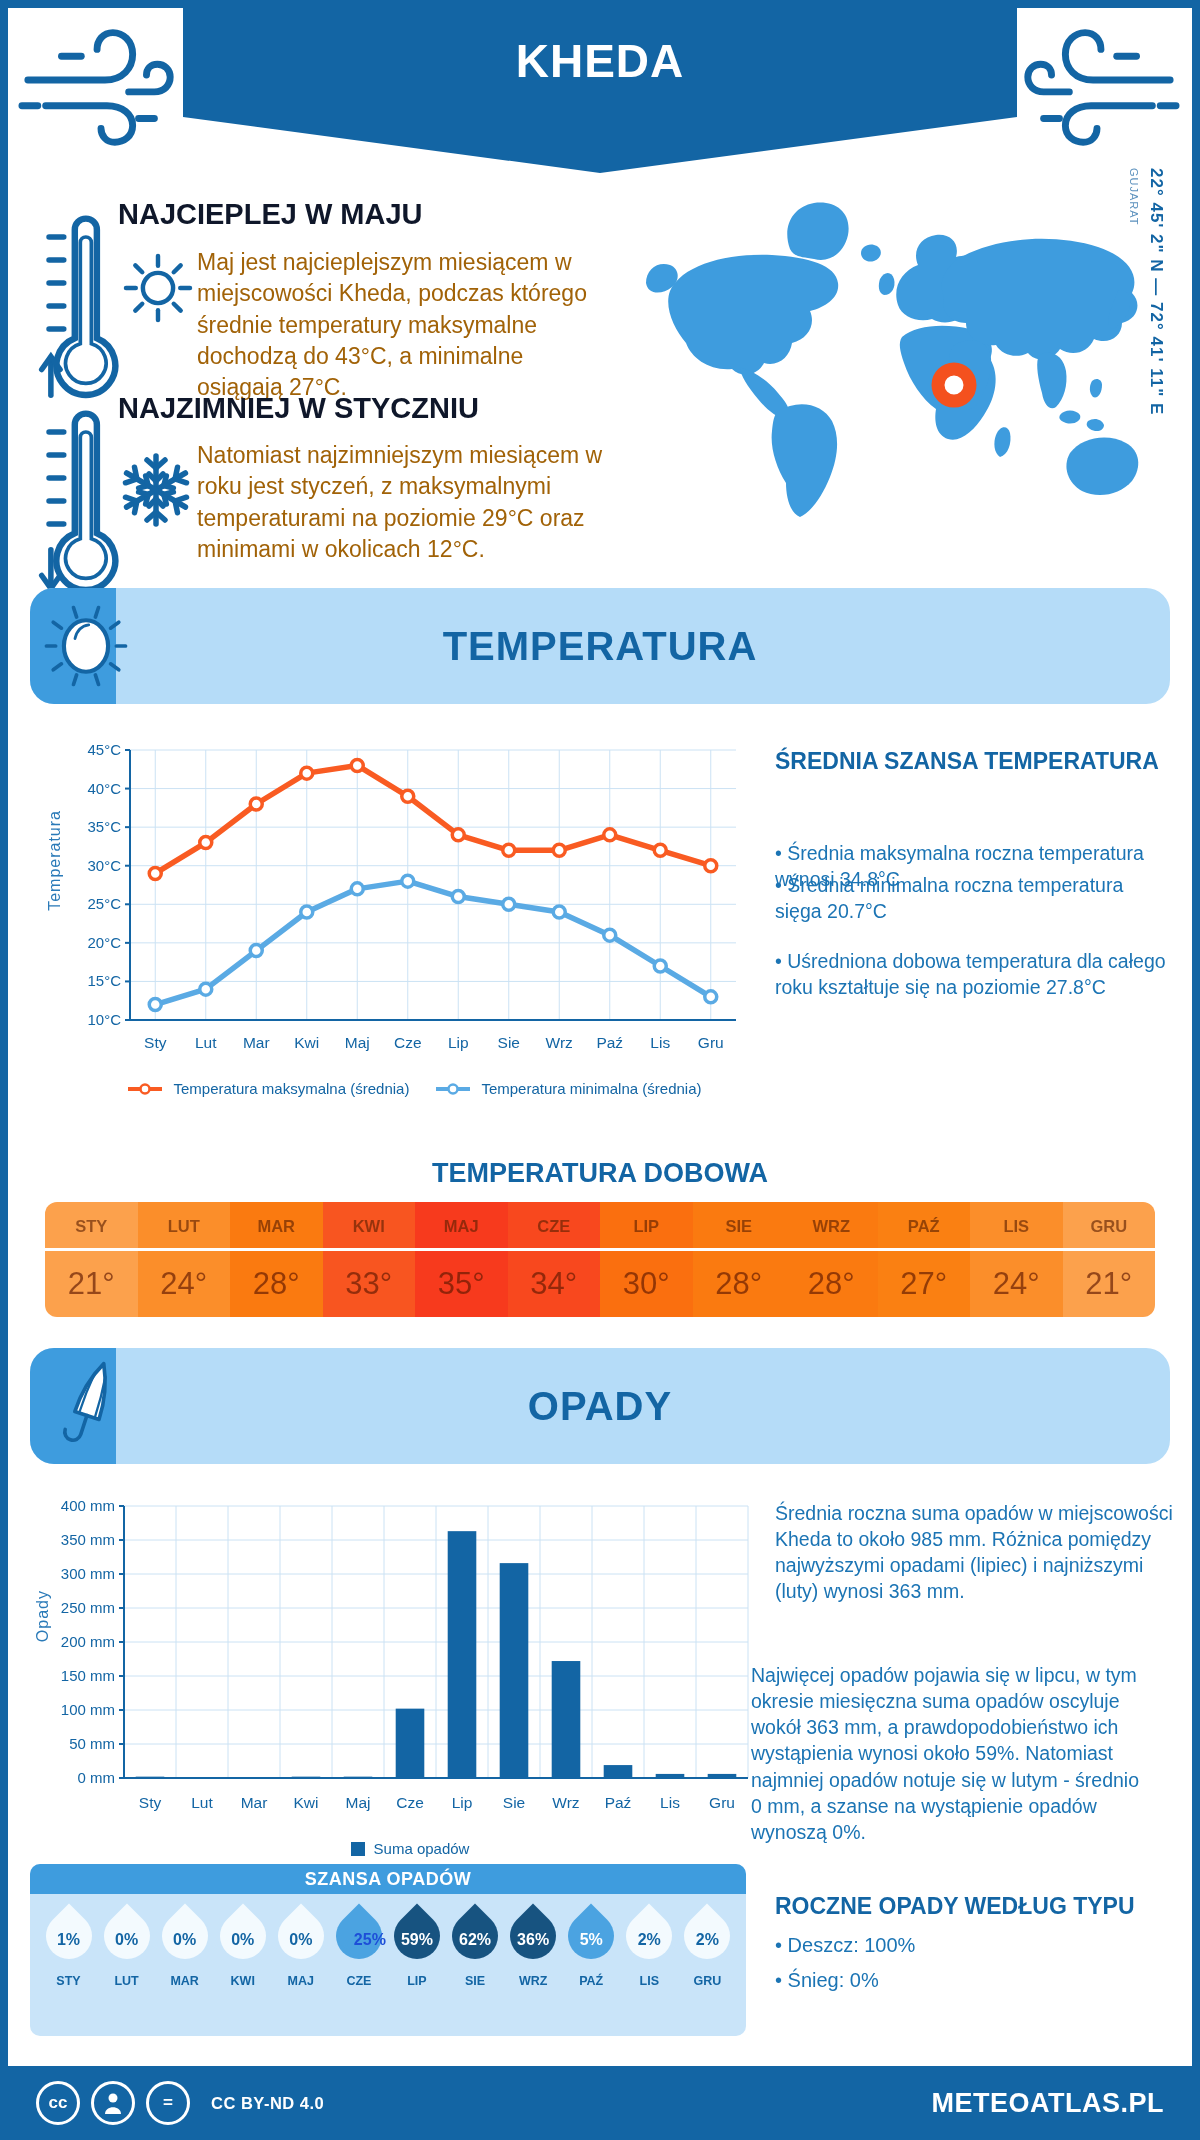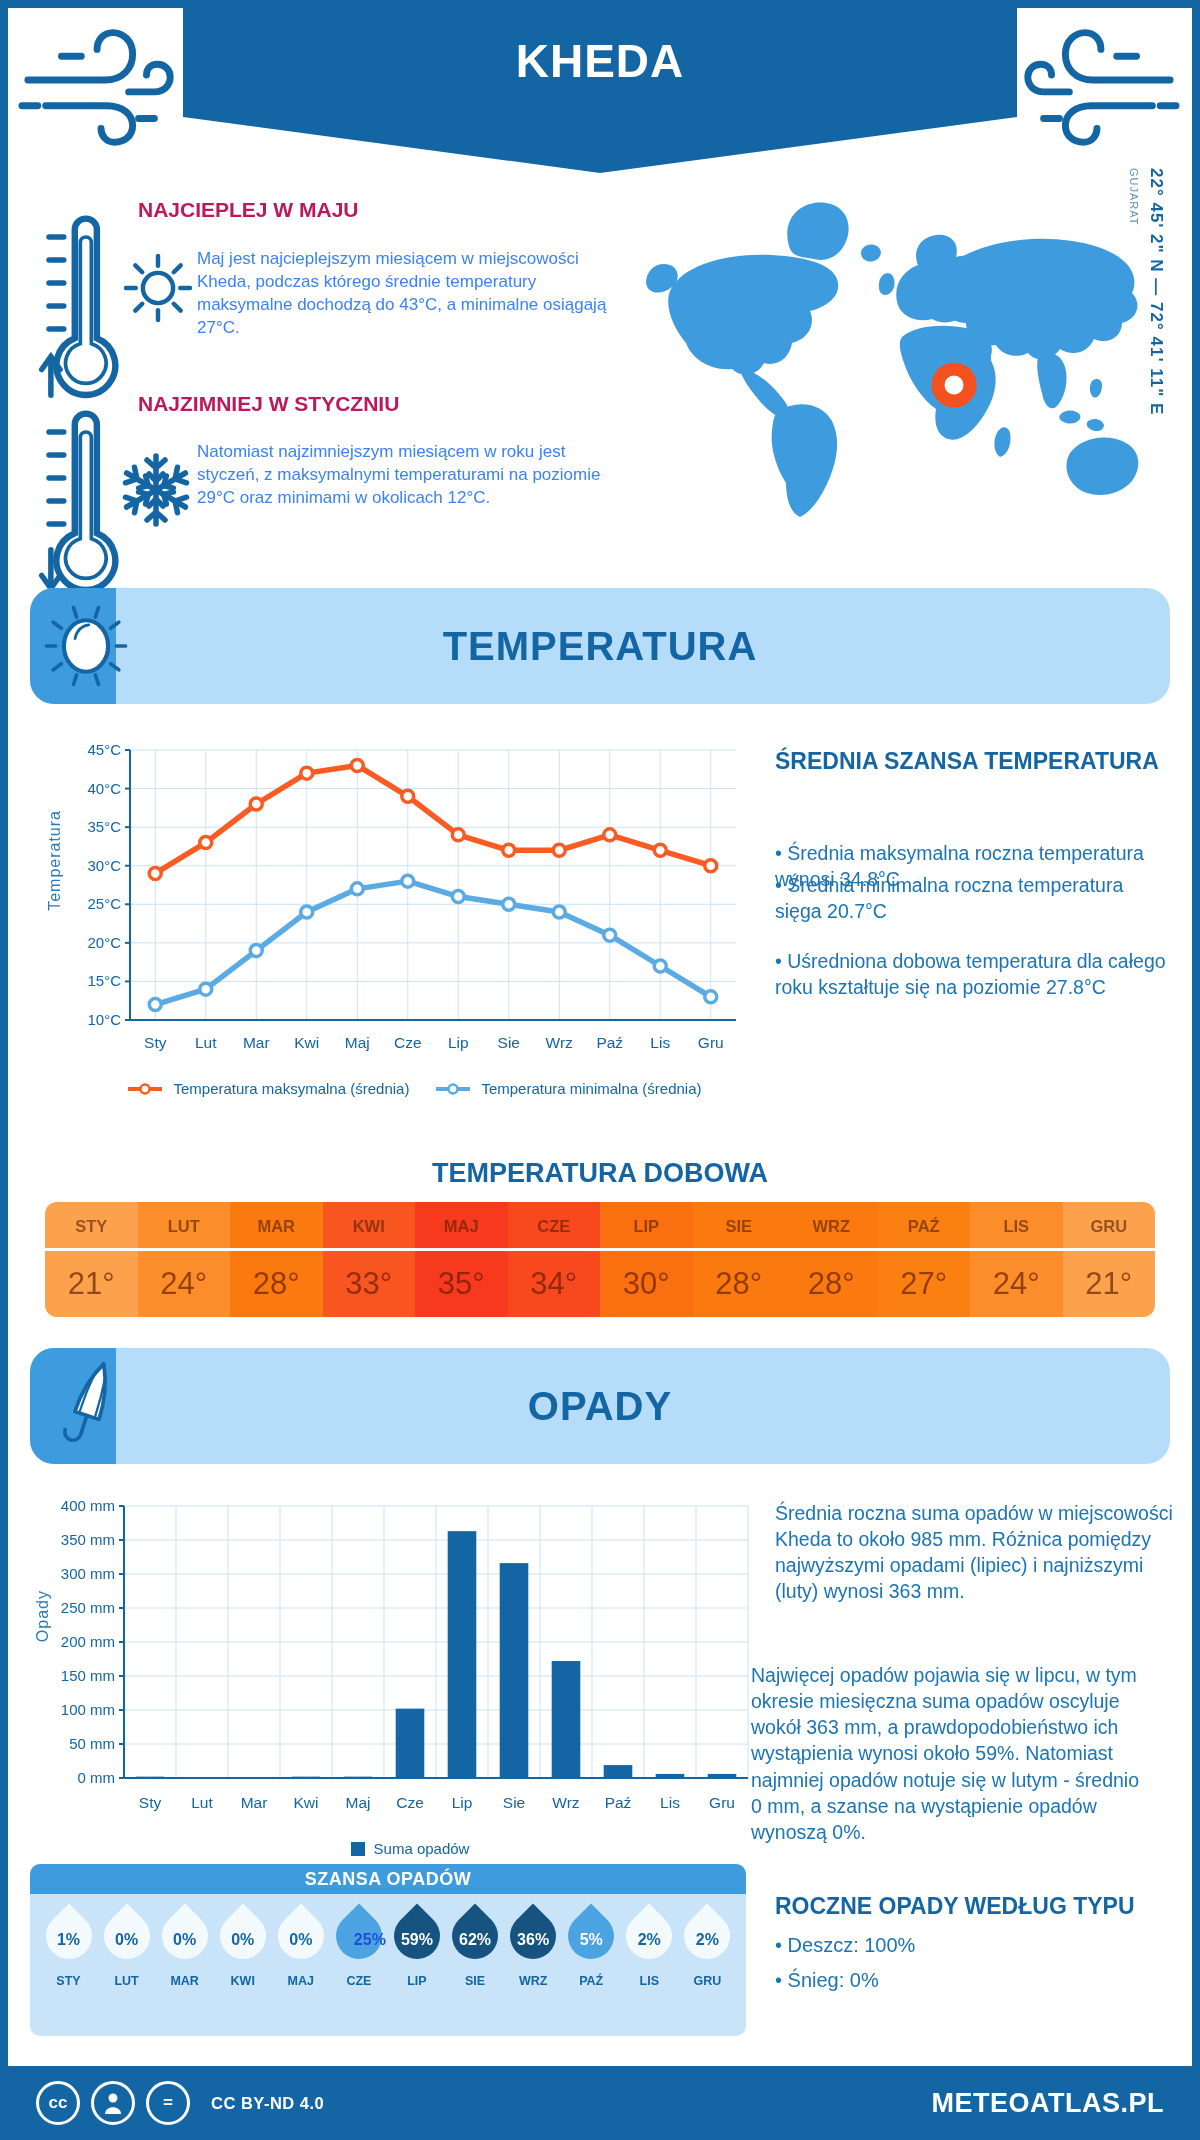--- a/index.html
+++ b/index.html
@@ -8,22 +8,22 @@
   .abs{position:absolute;}
   .frame{position:absolute;left:0;top:0;right:0;bottom:0;border:8px solid #1365A4;
          pointer-events:none;z-index:5;}
   
   .ribbon{left:183px;top:8px;width:834px;height:165px;background:#1365A4;
           clip-path:polygon(0 0,100% 0,100% 66%,50% 100%,0 66%);
           text-align:center;color:#fff;z-index:2;}
   .ribbon .title{margin-top:26px;font-size:46px;font-weight:700;letter-spacing:1px;}
   .ribbon .subtitle{margin-top:9px;font-size:15px;letter-spacing:5px;}
   
-  .hl-title{font-size:21px;font-weight:700;color:#be185d;margin-left:20px;}
-  .hl-text{font-size:17px;line-height:1.36;color:#3b82f6;}
+  .hl-title{font-size:29px;font-weight:700;color:#0f172a;}
+  .hl-text{font-size:23px;line-height:1.36;color:#a16207;}
   
   .vtext{writing-mode:vertical-rl;color:#1365A4;font-weight:700;font-size:17px;letter-spacing:1px;}
   .vtext.small{font-size:11px;font-weight:400;color:#5D92BE;letter-spacing:1px;}
   
   .band{left:30px;width:1140px;height:116px;background:#B5DCF8;border-radius:24px;}
   .band .side{position:absolute;left:0;top:0;width:86px;height:116px;background:#3E9CDE;
               border-radius:24px 0 0 24px;}
   .band .bigtitle{position:absolute;left:0;top:0;width:100%;height:116px;line-height:116px;
                   text-align:center;font-size:40px;font-weight:700;color:#1365A4;letter-spacing:1px;}
   

